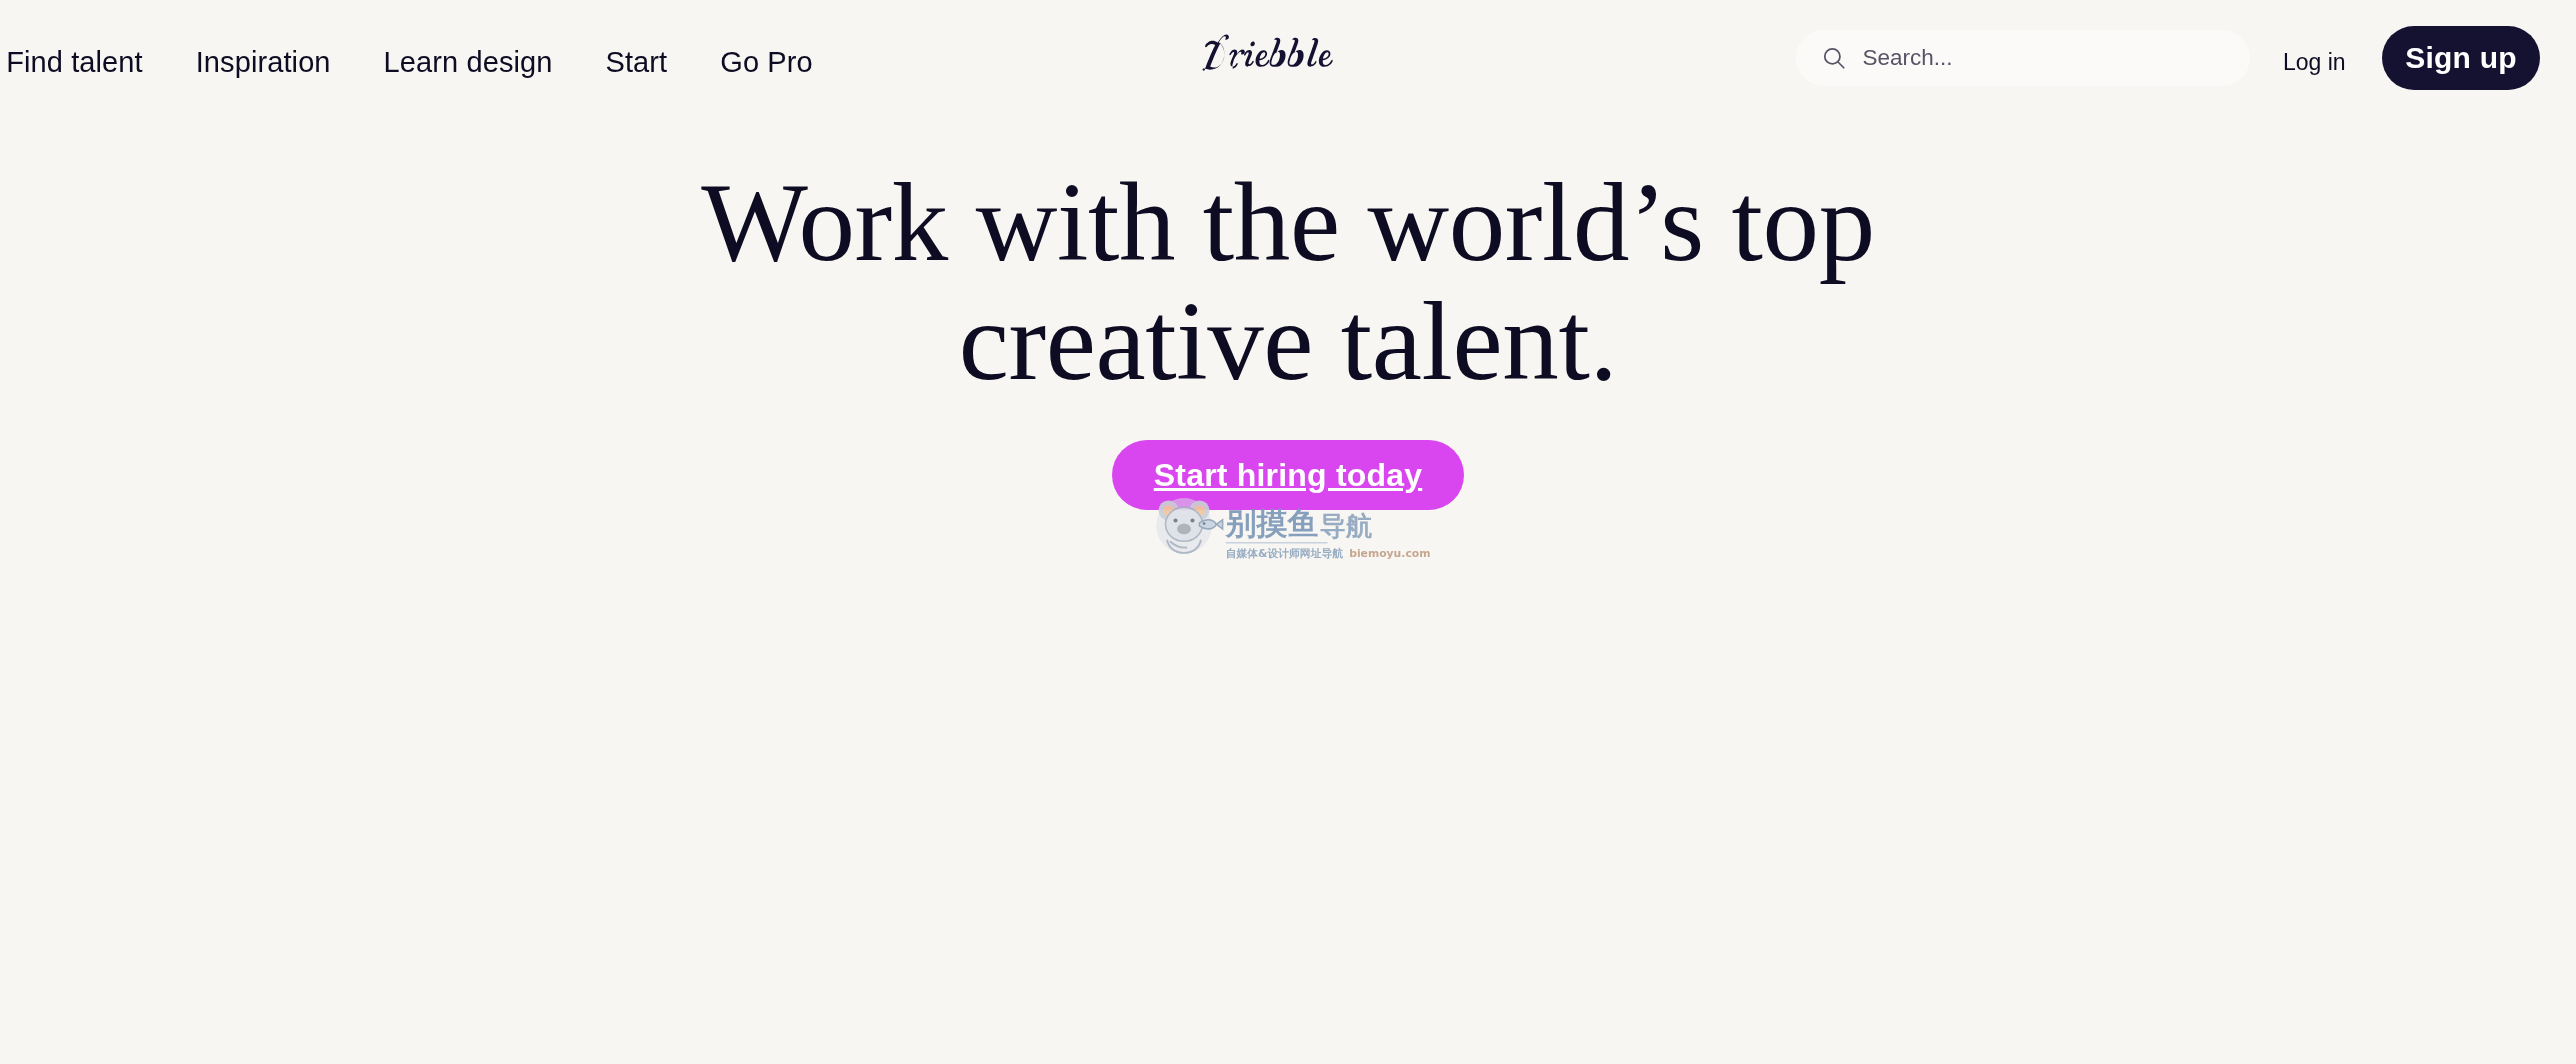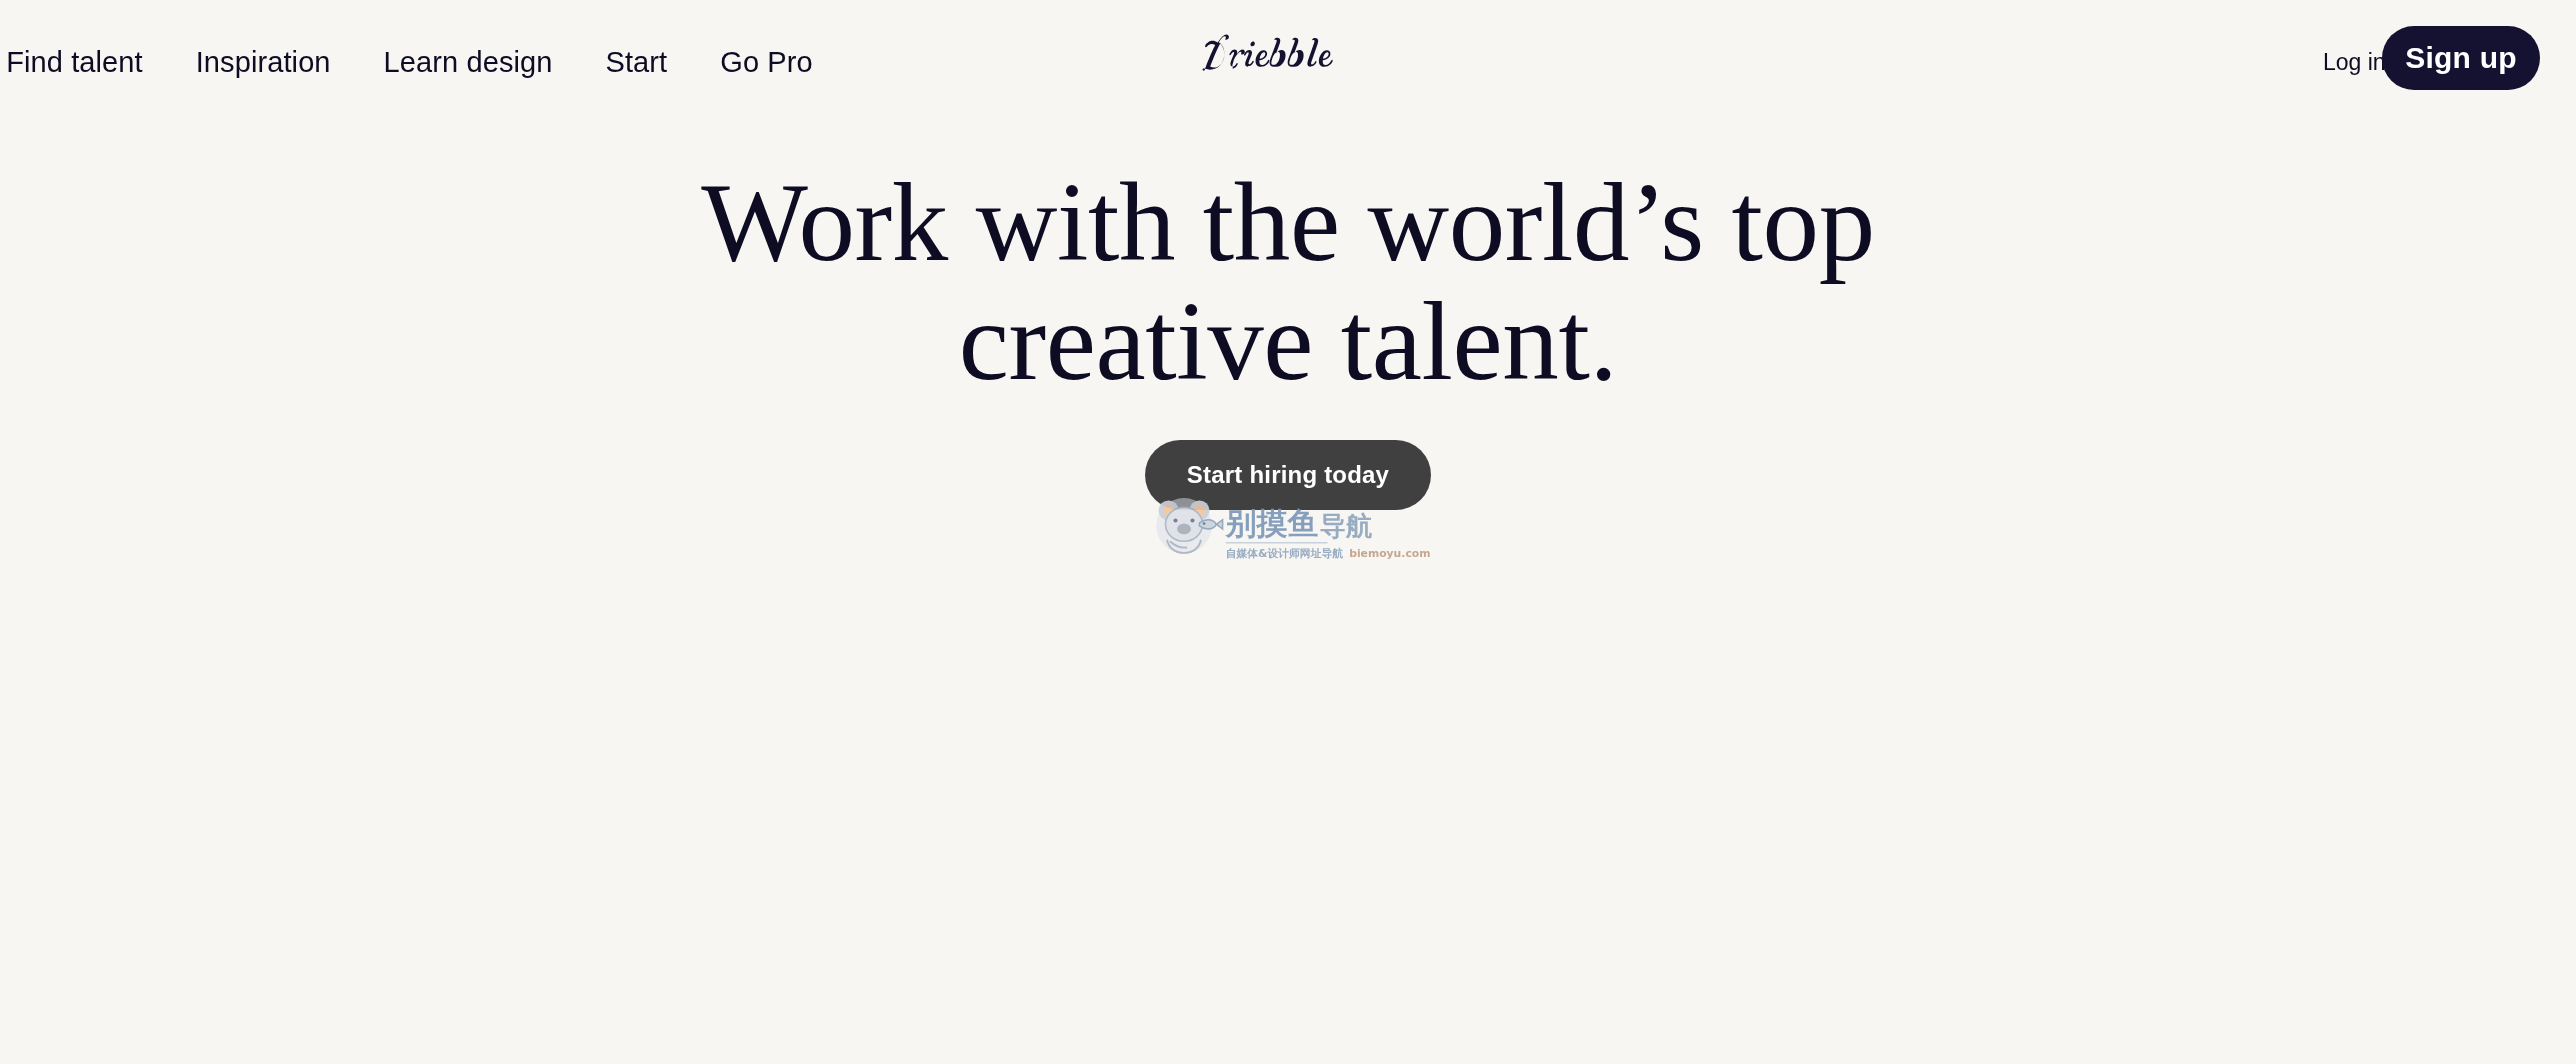--- a/index.html
+++ b/index.html
@@ -97,21 +97,20 @@
     position: absolute;
     left: 2283px;
     top: 48px;
     font-size: 23px;
     font-weight: 400;
     color: #0D0C22;
     line-height: 28px;
     white-space: nowrap;
     cursor: pointer;
     text-decoration: none;
-    margin-left: 40px;
   }
 
   .signup-btn {
     position: absolute;
     left: 2382px;
     top: 25.6px;
     width: 158px;
     height: 64px;
     border-radius: 32px;
     background: #151231;
@@ -164,32 +163,33 @@
     font-weight: 400;
     font-size: 31px;
     line-height: 39px;
     color: #0D0C22;
     letter-spacing: 0.1px;
   }
 
   .cta-btn {
     margin-top: 40px;
     display: inline-block;
-    background: #404040;
+    background: #d946ef;
     color: #FFFFFF;
     border: 0;
     border-radius: 35px;
     padding: 0 42px;
     height: 70px;
     line-height: 70px;
     font-family: "Liberation Sans", sans-serif;
-    font-size: 24px;
+    font-size: 32px;
     font-weight: 700;
     cursor: pointer;
     letter-spacing: 0.2px;
+    text-decoration: underline;
   }
 
   
   .watermark {
     position: absolute;
     left: 1151px;
     top: 495px;
     width: 279px;
     height: 71px;
     pointer-events: none;
@@ -226,20 +226,29 @@
 
         <path d="M123.4 44.1c-1.6 0-2.9-.5-3.8-1.5-.9-1-1.4-2.4-1.4-4.1 0-1.4.4-3.3 1.2-5.5l7.5-20.4c.4-1.2.6-2 .6-2.5 0-.8-.4-1.2-1.2-1.2-.3 0-.7.1-1.2.2-.4-.2-.6-.5-.6-.9 0-.5.4-.9 1.2-1.3.8-.4 1.7-.6 2.6-.6 1.2 0 2.1.3 2.8 1 .7.7 1 1.6 1 2.8 0 1-.3 2.3-.8 3.8l-4.4 12c2.3-2.6 4.5-3.9 6.6-3.9 1.7 0 3 .6 4 1.9 1 1.3 1.5 3 1.5 5.2 0 3.9-1.2 7.4-3.6 10.4-2.4 3-5.1 4.6-8.1 4.6l-3.9-.0zm.6-2.7c1.9 0 3.7-1.3 5.3-4 1.6-2.7 2.4-5.6 2.4-8.9 0-2.7-.9-4.1-2.6-4.1-1.3 0-2.7.9-4.2 2.7-1.5 1.8-2.5 3.7-3.1 5.7l-.9 3.2c-.3 1-.4 1.8-.4 2.5 0 1.9.5 2.9 1.5 2.9h2z"></path>
 
         <path d="M148 44.1c-1.3 0-2.3-.4-3-1.1-.7-.8-1.1-1.8-1.1-3.1 0-1.1.3-2.5.8-4.2l7.9-22.8c.4-1.2.6-2 .6-2.5 0-.8-.4-1.2-1.2-1.2-.3 0-.7.1-1.2.2-.4-.2-.6-.5-.6-.9 0-.5.4-.9 1.2-1.3.8-.4 1.7-.6 2.6-.6 1.2 0 2.2.3 2.9 1 .7.7 1.1 1.7 1.1 2.9 0 1-.3 2.3-.8 3.9l-8 23c-.3 1-.5 1.8-.5 2.3 0 .9.4 1.3 1.2 1.3.6 0 1.3-.3 2-1 .7-.7 1.4-1.6 2-2.7.3-.6.7-.9 1.1-.9.5 0 .8.3.8.9 0 .9-.7 2.2-2.1 3.8-1.4 1.7-3.3 2.5-5.7 2.5z"></path>
 
         <path d="M165.7 44.1c-2.1 0-3.8-.7-5-2.1-1.2-1.4-1.8-3.2-1.8-5.6 0-3.4 1.1-6.6 3.2-9.5 2.1-2.9 4.6-4.4 7.3-4.4 1.4 0 2.5.4 3.3 1.2.8.8 1.2 1.9 1.2 3.2 0 2.1-.9 4-2.7 5.6-1.8 1.6-4.2 2.6-7.2 3.1-.1.6-.1 1.1-.1 1.6 0 3.1 1.2 4.6 3.6 4.6 1.5 0 2.9-.6 4.3-1.8 1.4-1.2 2.4-2.6 3.2-4.2.3-.6.7-.9 1.1-.9.5 0 .8.3.8.9 0 1.2-.9 2.9-2.7 5-2.3 2.2-5.1 3.3-8.5 3.3zm-1.5-10.5c2.3-.4 4.1-1.2 5.4-2.4 1.3-1.2 2-2.6 2-4.1 0-1.4-.6-2.1-1.7-2.1-1.3 0-2.6 1-3.8 2.9-1.2 1.9-1.9 3.8-1.9 5.7z"></path>
       </g>
     </svg>
   </div>
 
+  <div class="search-box">
+    <span class="search-icon">
+      <svg width="26" height="26" viewBox="0 0 24 24" fill="none" xmlns="http://www.w3.org/2000/svg" aria-hidden="true">
+        <circle cx="10.5" cy="10.5" r="7" stroke="#585364" stroke-width="1.6"></circle>
+        <line x1="15.7" y1="15.7" x2="21" y2="21" stroke="#585364" stroke-width="1.6" stroke-linecap="round"></line>
+      </svg>
+    </span>
+    <input class="search-input" type="text" placeholder="Search..." style="">
+  </div>
 
   <a class="login-link">Log in</a>
 
   <button class="signup-btn">Sign up</button>
 </div>
 
 <div class="hero">
 
 
   <h1 class="headline">

